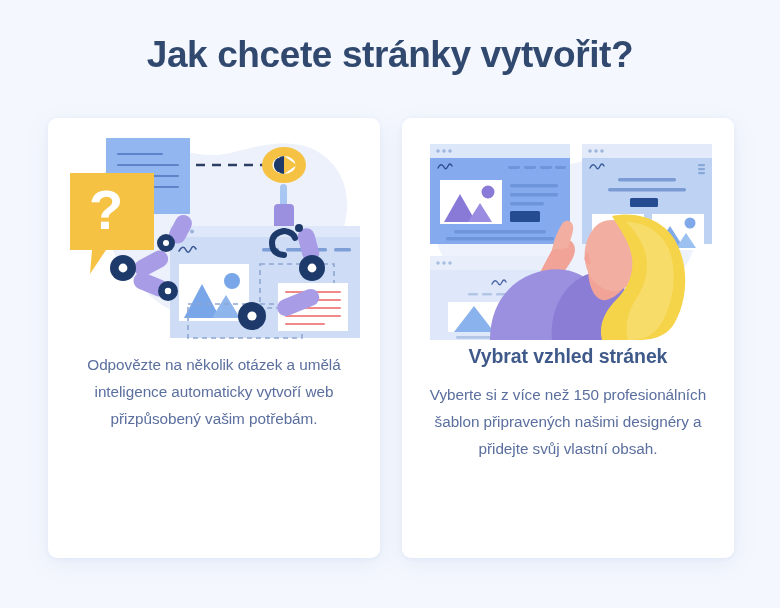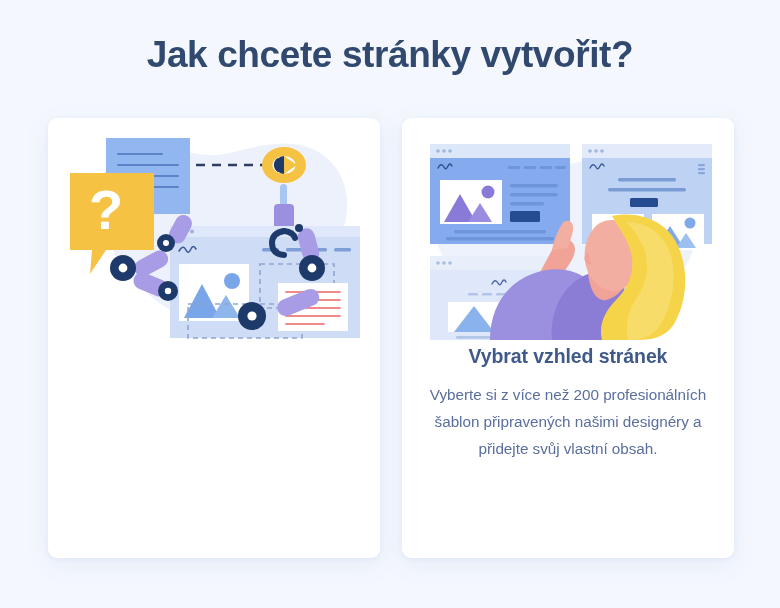--- a/index.html
+++ b/index.html
@@ -192,20 +192,21 @@
             <circle cx="204" cy="198" r="14" fill="#1e3a6b"></circle>
             <circle cx="204" cy="198" r="4.6" fill="#ffffff"></circle>
 
             <path d="M236 113 q-12 2 -12 12 q0 11 12 12" stroke="#1e3a6b" stroke-width="6" fill="none" stroke-linecap="round"></path>
             <path d="M236 113 q9 1 11 7" stroke="#1e3a6b" stroke-width="6" fill="none" stroke-linecap="round"></path>
             <circle cx="251" cy="110" r="4" fill="#1e3a6b"></circle>
           </g>
         </svg>
       </div>
 
+      <p class="card-body">Odpovězte na několik otázek a umělá inteligence automaticky vytvoří web přizpůsobený vašim potřebám.</p>
     </div>
 
     <div class="card card-right">
 
       <div class="illus-wrap">
         <svg width="332" height="222" viewBox="0 0 332 222" xmlns="http://www.w3.org/2000/svg">
 
           <g>
             <path d="M36 128 C24 98 40 60 76 48 C112 36 140 54 178 44 C216 34 256 24 282 48
                      C308 72 300 114 288 140 C276 166 250 178 222 190 C192 203 160 210 128 202
@@ -315,17 +316,17 @@
                      C262 222 244 222 232 222 L200 222 C196 206 204 192 214 182
                      C226 170 232 156 230 140 C228 124 218 112 210 98 Z" fill="#f6d44a"></path>
             <path d="M224 104 C248 104 266 120 270 142 C275 166 268 194 256 210
                      C246 222 234 222 226 222 C222 204 228 190 236 178
                      C246 162 248 142 240 126 C234 114 228 108 224 104 Z" fill="#f7dc6a"></path>
           </g>
         </svg>
       </div>
 
       <div class="card-title">Vybrat vzhled stránek</div>
-      <p class="card-body">Vyberte si z více než 200 profesionálních šablon připravených našimi designéry a přidejte svůj vlastní obsah.</p>
+      <p class="card-body">Vyberte si z více než 150 profesionálních šablon připravených našimi designéry a přidejte svůj vlastní obsah.</p>
     </div>
 
   </div>
 </div>
 
 </body></html>

